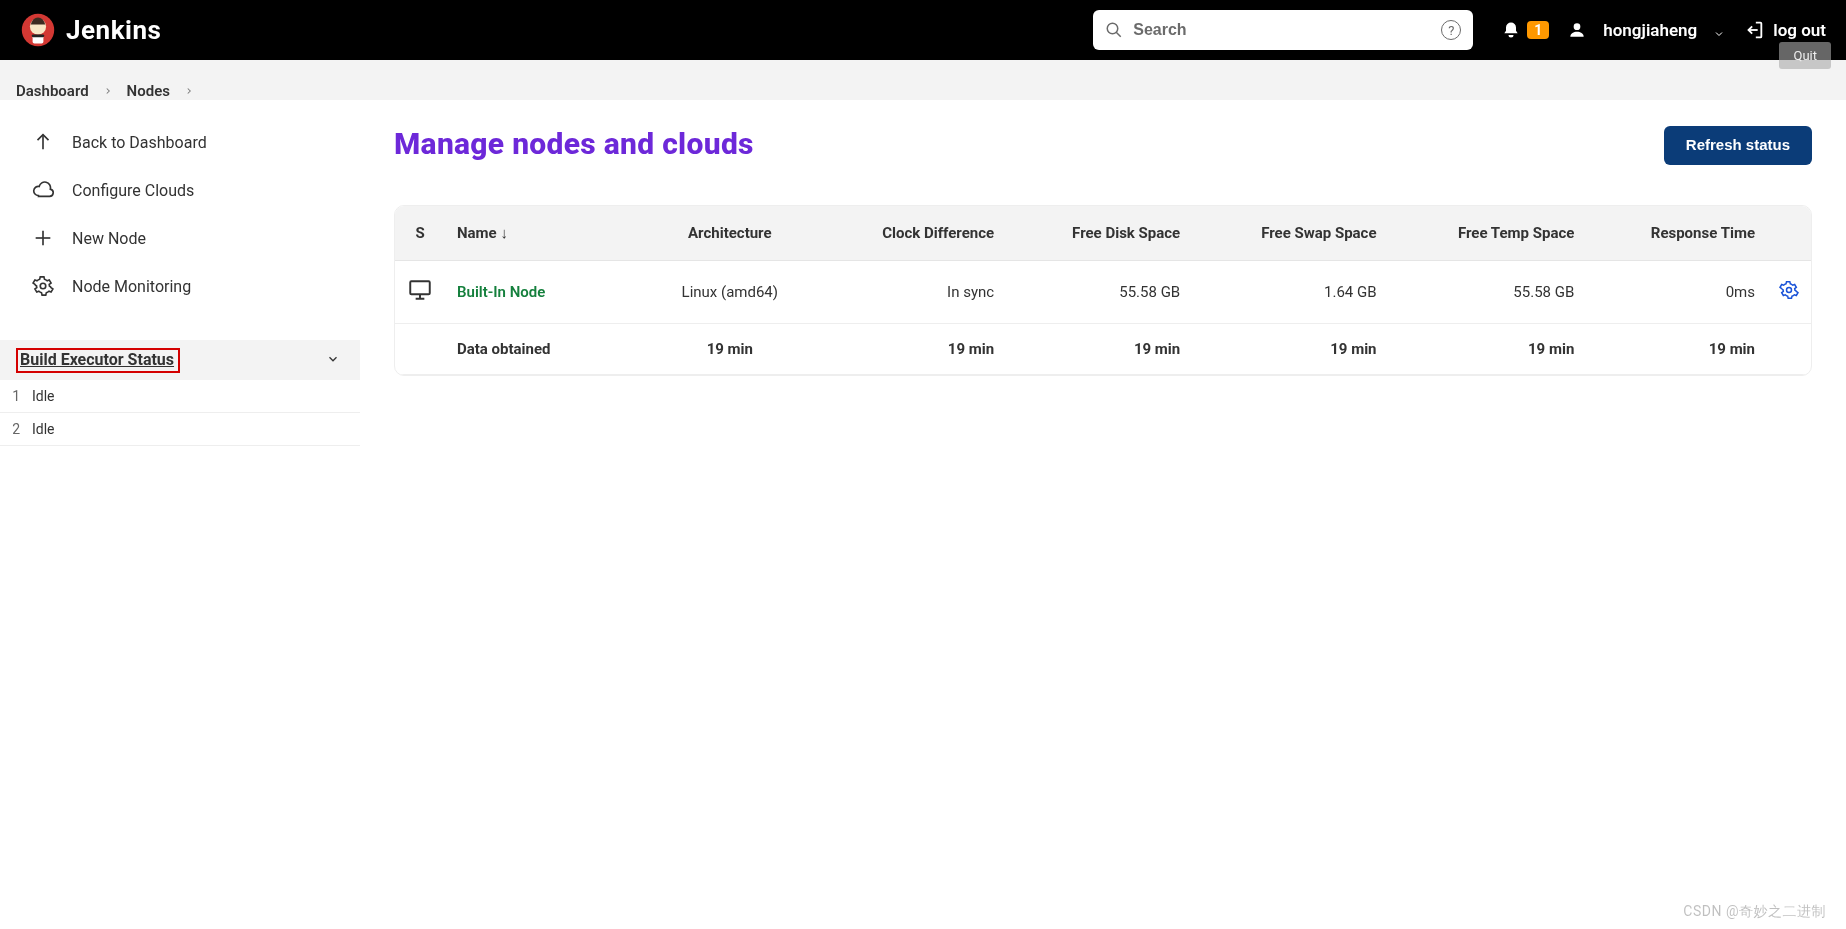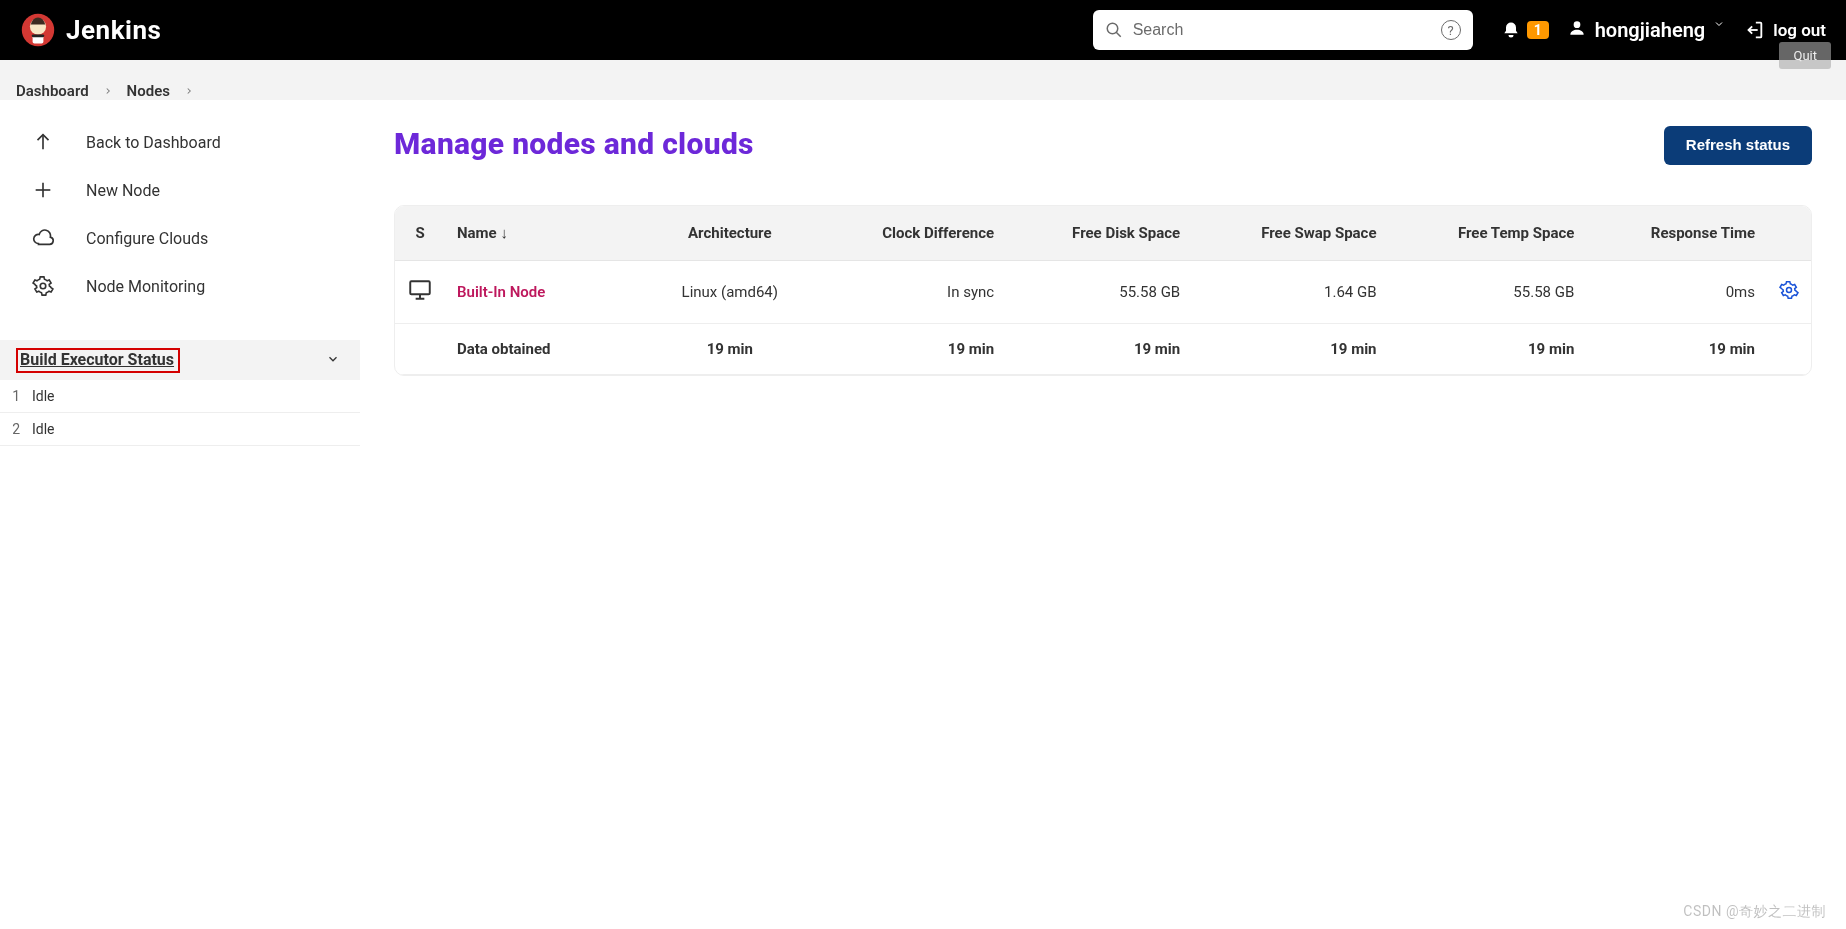--- a/index.html
+++ b/index.html
@@ -6,42 +6,42 @@
   body { font-family: -apple-system, BlinkMacSystemFont, "Segoe UI", Roboto, Helvetica, Arial, sans-serif; font-size: 14px; color: #333; background:#fff; width:1846px;}
   a { text-decoration: none; }
 
   
   .header { background:#000; height:60px; display:flex; align-items:center; padding:0 20px; color:#fff; }
   .logo-wrap { display:flex; align-items:center; gap:10px; }
   .logo-svg { width:36px; height:36px; }
   .brand { font-size:26px; font-weight:700; letter-spacing:.5px; }
   .header-spacer { flex:1; }
   .search-box { background:#fff; border-radius:6px; height:40px; width:380px; display:flex; align-items:center; padding:0 12px; gap:10px; }
-  .search-box input { border:none; outline:none; flex:1; font-size:16px; color:#333; background:transparent; }
+  .search-box input { border:none; outline:none; flex:1; font-size:16px; color:#333; background:transparent;font-weight:bold; }
   .search-box input::placeholder { color:#6b6b6b; }
   .search-box .help-circle { width:20px; height:20px; border:1.5px solid #6b6b6b; border-radius:50%; display:flex; align-items:center; justify-content:center; font-size:13px; color:#6b6b6b; }
   .hdr-right { display:flex; align-items:center; gap:18px; margin-left:28px; }
   .bell-wrap { position:relative; display:flex; align-items:center; gap:6px;}
   .badge { background:#ff9800; color:#fff; font-weight:700; border-radius:4px; padding:1px 7px; font-size:14px; }
-  .user-wrap { display:flex; align-items:flex-start; gap:8px; font-size:20px; font-weight:600; }
+  .user-wrap { display:flex; align-items:flex-end; gap:16px; font-size:17px; font-weight:600; }
   .chev { width:12px; height:12px; }
   .logout-wrap { display:flex; align-items:center; gap:8px; font-size:17px; font-weight:600; }
   .icon-w { fill:#fff; }
   .icon-w-stroke { stroke:#fff; fill:none; stroke-width:2; }
   .quit-tip { position:absolute; right:15px; top:42px; background:rgba(170,170,170,.6); color:#eee; padding:6px 14px; border-radius:3px; font-size:13px; z-index:5;}
   
   
   .breadcrumbs { background:#f3f3f3; height:40px; display:flex; align-items:flex-end; padding:0 16px; gap:14px; font-size:15px; color:#333; }
   .crumb { font-weight:600; }
   .crumb-sep svg { width:10px; height:10px; stroke:#7a7a7a; fill:none; stroke-width:2.5;}
 
   
   .layout { display:flex; }
   .sidebar { width:360px; padding-top:18px; }
-  .side-item { display:flex; align-items:center; gap:32px; height:48px; padding:0 18px 0 32px; color:#333; font-size:16px; cursor:pointer; }
+  .side-item { display:flex; align-items:center; gap:18px; height:48px; padding:0 18px 0 32px; color:#333; font-size:16px; cursor:pointer; }
   .side-icon { width:22px; height:22px; stroke:#333; fill:none; stroke-width:1.8; }
 
   .pane { margin-top:30px; }
   .pane-head { background:#f3f3f3; height:40px; display:flex; align-items:center; justify-content:space-between; padding:0 20px 0 16px; font-weight:700; font-size:16px; }
   .pane-head .collapse svg{ width:14px; height:14px; stroke:#333; fill:none; stroke-width:2.2;}
   .pane-body { padding:12px 12px; font-size:14px; color:#333; }
   .exec-row { display:flex; align-items:center; gap:12px; padding:8px 6px; border-bottom:1px solid #eee; }
   .exec-row .num { width:14px; text-align:right; color:#666;}
   .red-box { border:2px solid #d40000; padding:0 4px 2px 2px; display:inline-block;}
   .red-box a { color:#333; text-decoration:underline; font-weight:700;}
@@ -56,21 +56,21 @@
   .refresh-btn { background:#0b3d77; }
   .refresh-btn { background:#0b3c78; }
 
   table.nodes { width:100%; border-collapse:separate; border-spacing:0; margin-top:40px; border:1px solid #eee; border-radius:10px; overflow:hidden;}
   table.nodes thead th { background:#f3f3f3; font-weight:700; font-size:15px; color:#333; padding:18px 12px; text-align:right; border-bottom:1px solid #e5e5e5;}
   table.nodes thead th.left { text-align:left; }
   table.nodes thead th.center { text-align:center; }
   table.nodes tbody td { padding:16px 12px; font-size:15px; border-bottom:1px solid #eee; text-align:right; }
   table.nodes tbody td.left { text-align:left; }
   table.nodes tbody td.center { text-align:center; }
-  .node-link { color:#be185d; font-weight:600; }
+  .node-link { color:#15803d; font-weight:600; }
   .gear-link svg { width:20px; height:20px; stroke:#1a53d8; fill:none; stroke-width:1.8;}
   .monitor-icon svg{ width:26px; height:26px; stroke:#333; fill:none; stroke-width:1.8;}
   
   .watermark { position:fixed; right:20px; bottom:8px; color:rgba(0,0,0,.25); font-size:14px; letter-spacing:.5px;}
 </style>
 </head>
 <body>
 
 <div class="header">
   <div class="logo-wrap">
@@ -137,30 +137,30 @@
   <div class="sidebar">
     <div class="side-item">
       <svg class="side-icon" viewBox="0 0 24 24">
           <line x1="12" y1="20" x2="12" y2="4"></line>
           <polyline points="6 10 12 4 18 10"></polyline>
         </svg>
       <span>Back to Dashboard</span>
     </div>
     <div class="side-item">
       <svg class="side-icon" viewBox="0 0 24 24">
+          <path d="M7 18a5 5 0 1 1 .9-9.9A6 6 0 0 1 20 11a4 4 0 0 1-1 7.9H7z"></path>
+        </svg>
+      <span>Configure Clouds</span>
+    </div>
+    <div class="side-item">
+      <svg class="side-icon" viewBox="0 0 24 24">
           <line x1="12" y1="4" x2="12" y2="20"></line>
           <line x1="4" y1="12" x2="20" y2="12"></line>
         </svg>
       <span>New Node</span>
-    </div>
-    <div class="side-item">
-      <svg class="side-icon" viewBox="0 0 24 24">
-          <path d="M7 18a5 5 0 1 1 .9-9.9A6 6 0 0 1 20 11a4 4 0 0 1-1 7.9H7z"></path>
-        </svg>
-      <span>Configure Clouds</span>
     </div>
     <div class="side-item">
       <svg class="side-icon" viewBox="0 0 24 24">
           <circle cx="12" cy="12" r="3"></circle>
           <path d="M19 12a7 7 0 0 0-.2-1.7l2-1.5-2-3.4-2.3.9a7 7 0 0 0-2.9-1.7L13 2h-4l-.6 2.6a7 7 0 0 0-2.9 1.7l-2.3-.9-2 3.4 2 1.5A7 7 0 0 0 5 12a7 7 0 0 0 .2 1.7l-2 1.5 2 3.4 2.3-.9a7 7 0 0 0 2.9 1.7L11 22h4l.6-2.6a7 7 0 0 0 2.9-1.7l2.3.9 2-3.4-2-1.5A7 7 0 0 0 19 12z"></path>
         </svg>
       <span>Node Monitoring</span>
     </div>
 
 

